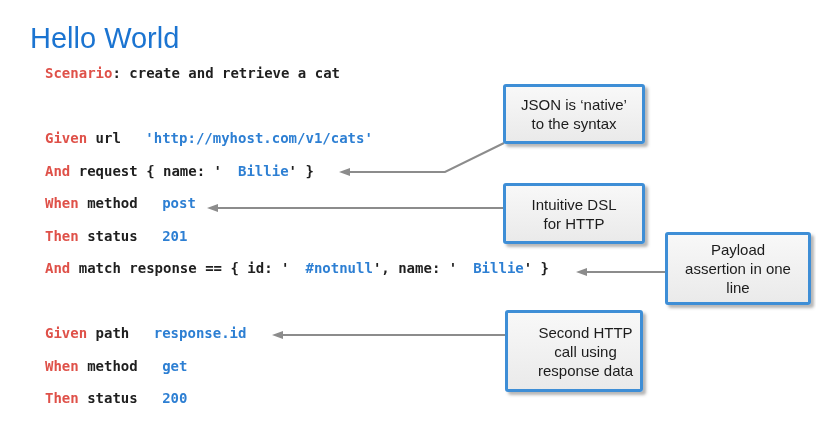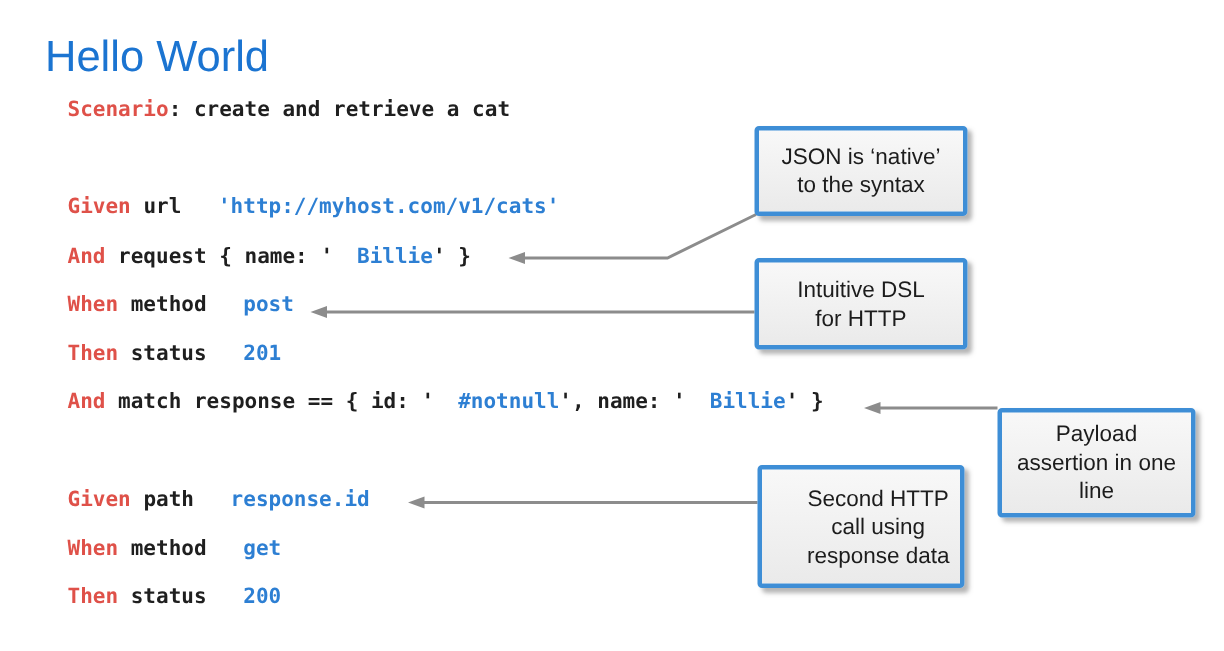--- a/index.html
+++ b/index.html
@@ -51,22 +51,22 @@
     border-radius:3px;
     background:linear-gradient(var(--box-fill-top),var(--box-fill-bottom));
     box-shadow:3px 3px 3px rgba(110,110,110,0.5);
     display:flex;align-items:center;justify-content:center;
     text-align:center;
     font-size:15px;line-height:19px;
     color:#1c1c1c;
     white-space:pre-line;
   }
   .c1{left:503px;top:84px;width:142px;height:60px;}
-  .c2{left:503px;top:172px;width:142px;height:61px;}
-  .c3{left:665px;top:232px;width:132px;height:73px;margin-top:40px;}
+  .c2{left:503px;top:183px;width:142px;height:61px;}
+  .c3{left:665px;top:232px;width:146px;height:73px;}
   .c4{left:505px;top:310px;width:138px;height:82px;padding-left:23px;}
 </style>
 </head>
 <body>
 
 <div class="canvas">
 
   <h1 class="title">Hello World</h1>
 
   <div class="code"><div><span class="k">Scenario</span><span class="p">: create and retrieve a cat</span></div><div>&nbsp;</div><div><span class="k">Given</span><span class="p"> url </span><span class="v">'http://myhost.com/v1/cats'</span></div><div><span class="k">And</span><span class="p"> request { name: '</span><span class="v">Billie</span><span class="p">' }</span></div><div><span class="k">When</span><span class="p"> method </span><span class="v">post</span></div><div><span class="k">Then</span><span class="p"> status </span><span class="v">201</span></div><div><span class="k">And</span><span class="p"> match response == { id: '</span><span class="v">#notnull</span><span class="p">', name: '</span><span class="v">Billie</span><span class="p">' }</span></div><div>&nbsp;</div><div><span class="k">Given</span><span class="p"> path </span><span class="v">response.id</span></div><div><span class="k">When</span><span class="p"> method </span><span class="v">get</span></div><div><span class="k">Then</span><span class="p"> status </span><span class="v">200</span></div></div>

